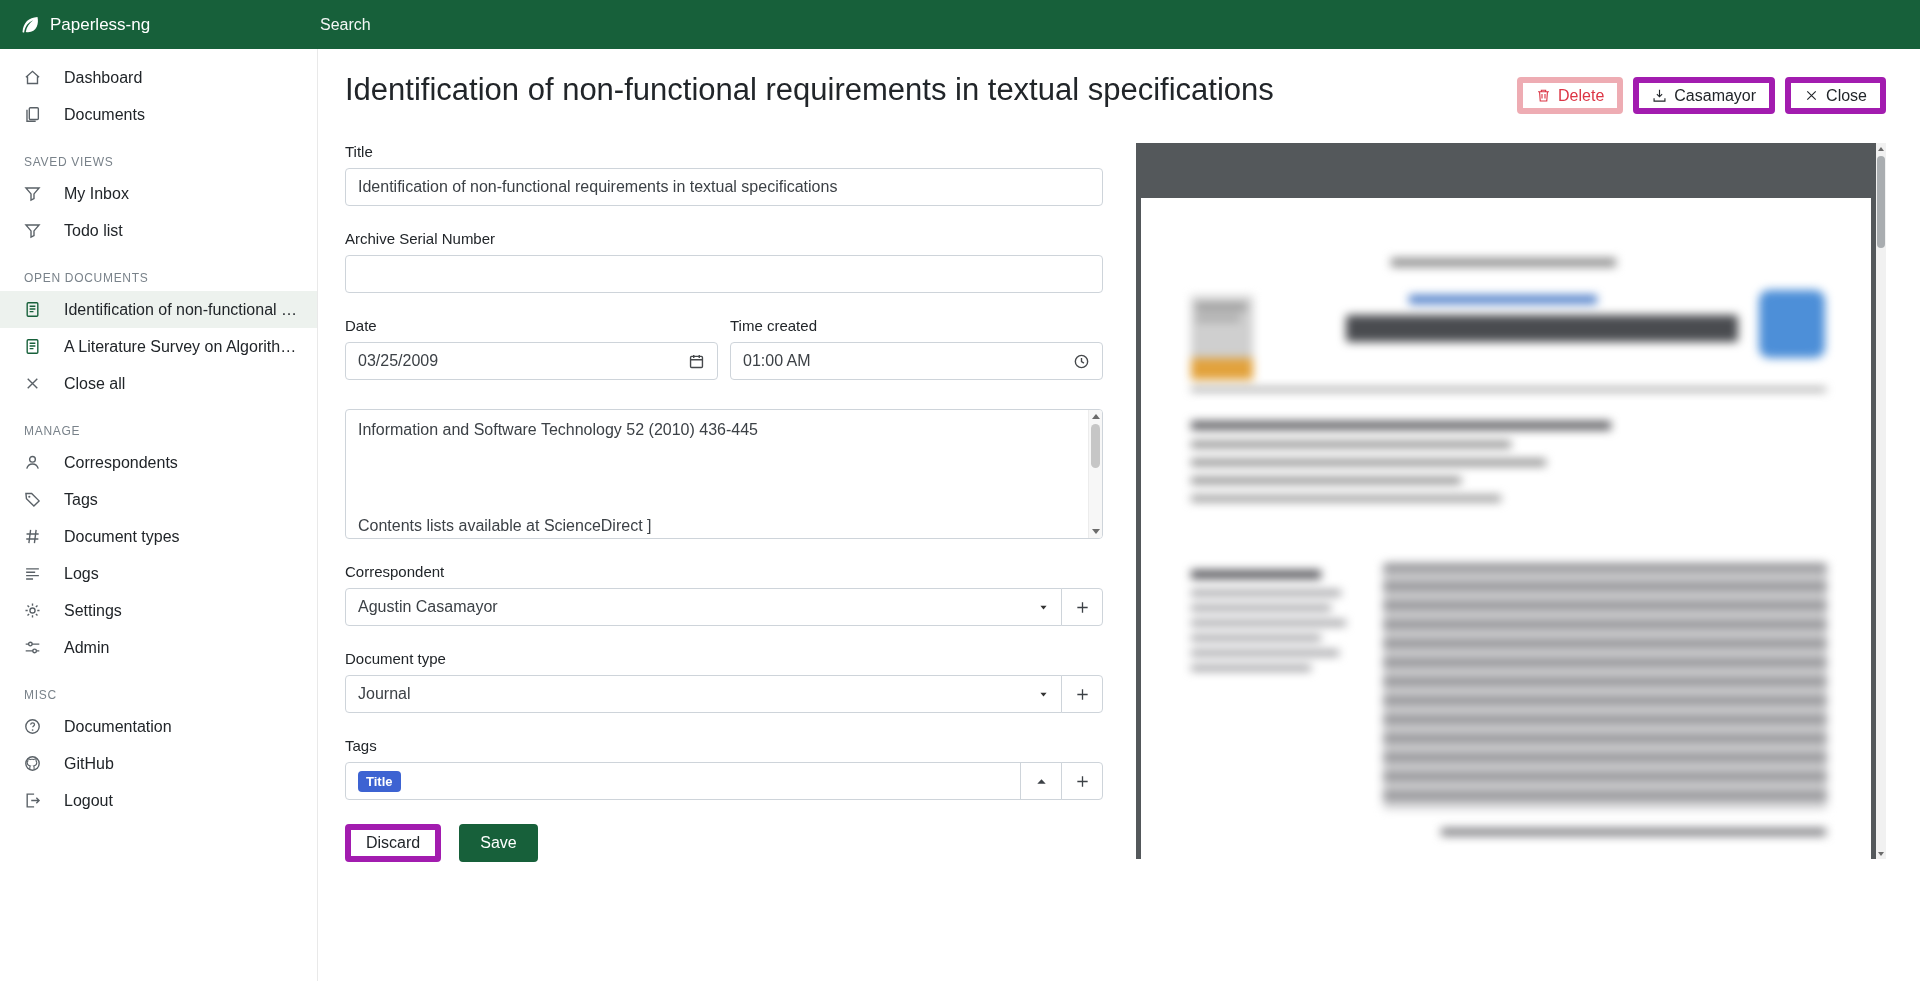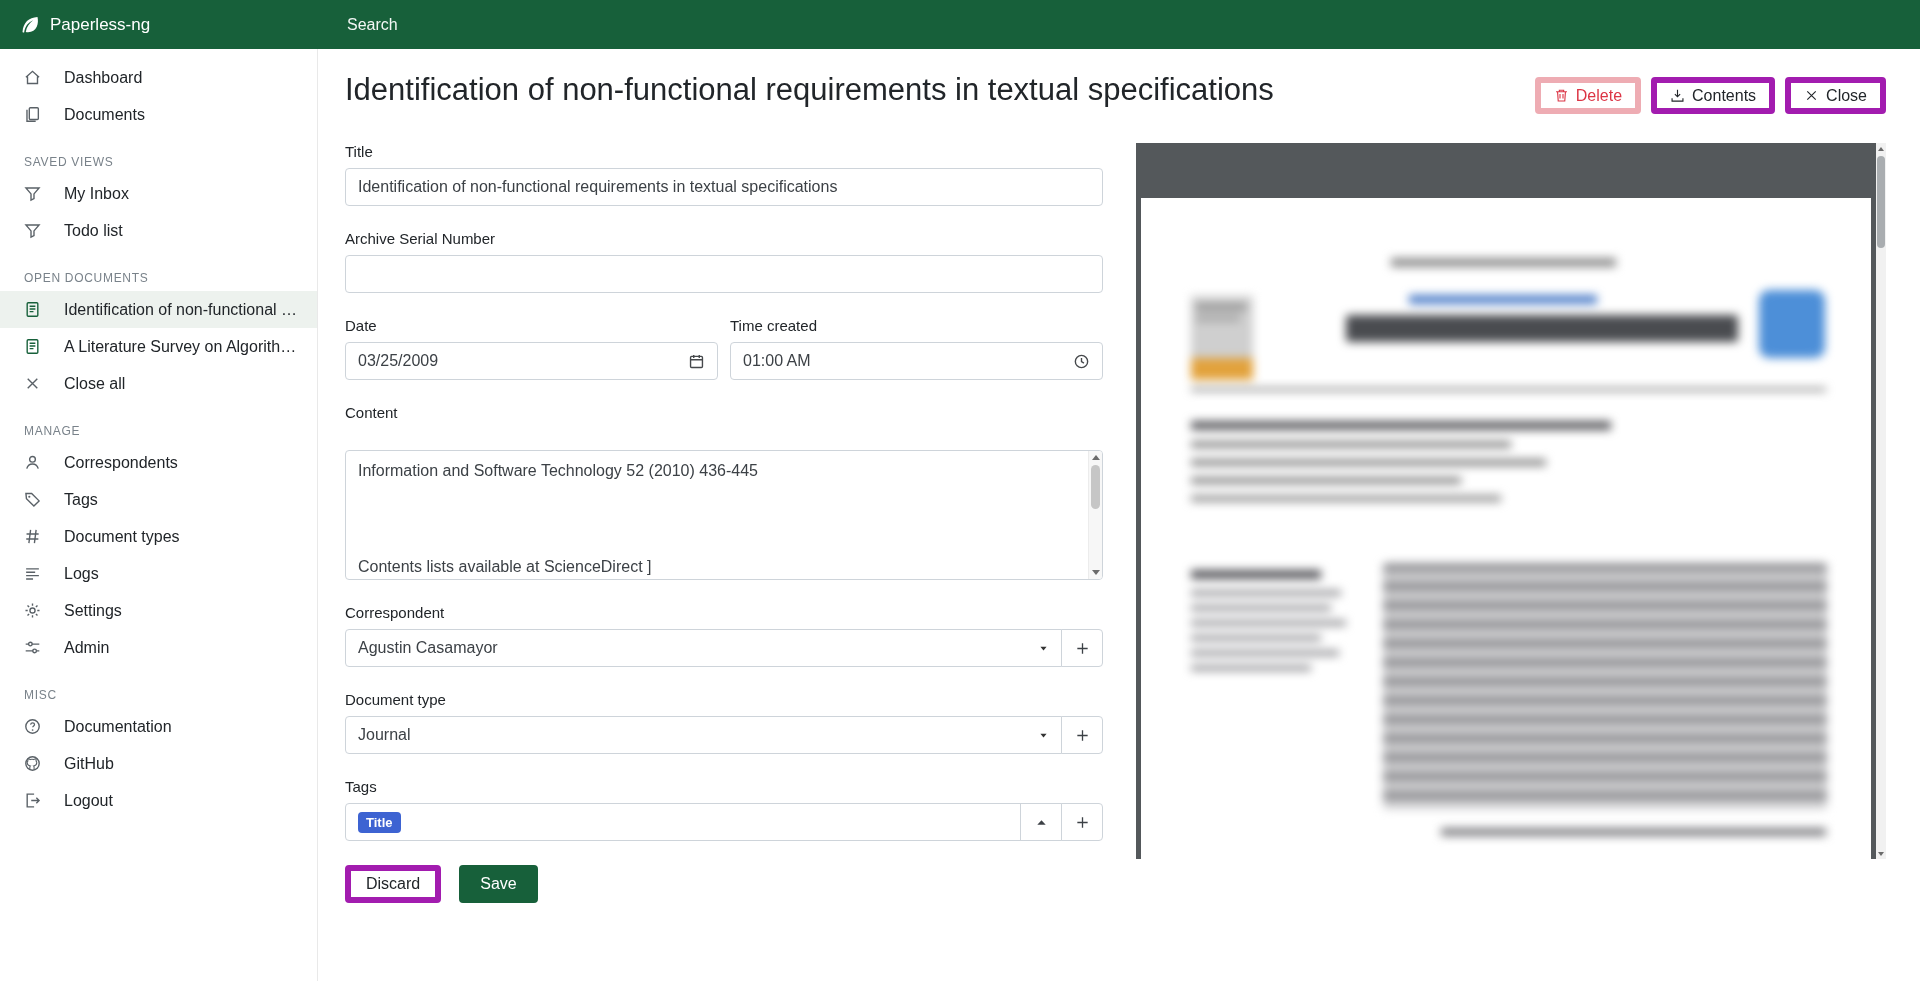--- a/index.html
+++ b/index.html
@@ -12,21 +12,21 @@
   body{
     width:1920px;height:981px;overflow:hidden;background:#fff;
     font-family:"Liberation Sans", sans-serif;color:#212529;
   }
   .app{display:flex;flex-direction:column;width:100%;height:100%;}
 
   
   .navbar{height:49px;background:var(--primary);display:flex;align-items:center;flex-shrink:0;}
   .brand{width:318px;flex-shrink:0;display:flex;align-items:center;gap:10px;padding-left:20px;color:#fff;font-size:17px;}
   .brand svg{width:20px;height:20px;}
-  .nav-search{margin-left:27px;flex:1;}
+  .nav-search{flex:1;}
   .nav-search input{
     background:transparent;border:none;outline:none;color:#fff;font-size:16px;width:700px;
   }
   .nav-search input::placeholder{color:rgba(255,255,255,.95);}
 
   
   .body-row{flex:1;display:flex;min-height:0;}
   .sidebar{width:318px;flex-shrink:0;border-right:1px solid #e9e9e9;padding-top:10px;overflow:hidden;background:#fff;}
   .side-item{display:flex;align-items:center;gap:11px;height:37px;padding:0 18px 0 24px;font-size:16px;color:#212529;cursor:pointer;}
   .side-item .ic{width:17px;height:17px;flex-shrink:0;color:#5a6167;display:block;}
@@ -272,21 +272,21 @@
           <button class="btn btn-outline-danger">
             <svg viewBox="0 0 16 16" fill="none" stroke="currentColor" stroke-width="1.2">
                 <path d="M2.2 4h11.6M5.7 4V2.4h4.6V4M3.8 4l.7 9.8h7l.7-9.8M6.4 6.5v4.8M9.6 6.5v4.8"></path>
               </svg>
             <span>Delete</span>
           </button>
           <button class="btn">
             <svg viewBox="0 0 16 16" fill="none" stroke="currentColor" stroke-width="1.2">
                 <path d="M8 1.8v7.4M5.2 6.6 8 9.4l2.8-2.8M2.2 11v3h11.6v-3"></path>
               </svg>
-            <span>Contents</span>
+            <span>Casamayor</span>
           </button>
           <button class="btn">
             <svg viewBox="0 0 16 16" fill="none" stroke="currentColor" stroke-width="1.2">
                 <path d="M3.5 3.5l9 9M12.5 3.5l-9 9"></path>
               </svg>
             <span>Close</span>
           </button>
         </div>
       </div>
 
@@ -325,21 +325,20 @@
                   <svg viewBox="0 0 16 16" fill="none" stroke="currentColor" stroke-width="1.3">
                       <circle cx="8" cy="8" r="5.8"></circle>
                       <path d="M8 4.6v3.6l2.3 1.4"></path>
                     </svg>
                 </div>
               </div>
             </div>
           </div>
 
           <div class="form-group">
-            <label>Content</label>
             <div class="textarea-wrap">
               <textarea class="control" spellcheck="false" style="">Information and Software Technology 52 (2010) 436-445
 
 
 
 Contents lists available at ScienceDirect ]</textarea>
               <div class="fake-vscroll">
                 <div class="arrow up">
                     <div class="tri-up"></div>
                   </div>

